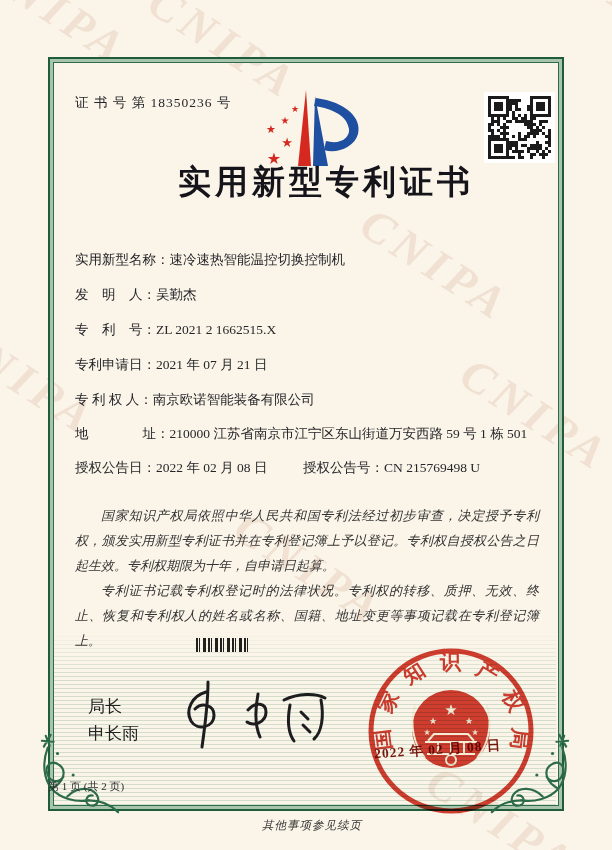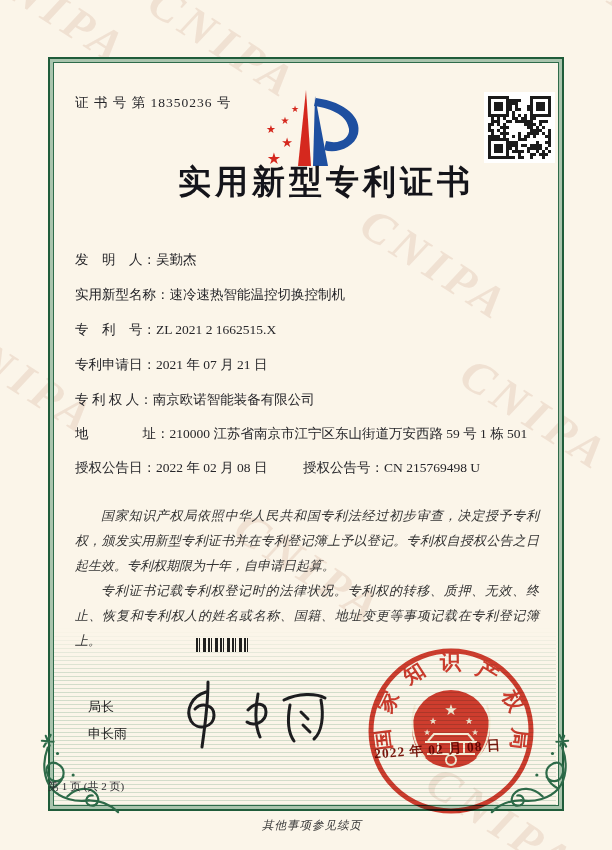--- a/index.html
+++ b/index.html
@@ -40,21 +40,21 @@
   
   .bodytext{position:absolute;z-index:4;left:75px;top:503px;width:464px;font-size:13px;line-height:25px;
             color:#333;text-align:justify;font-style:italic;}
   .bodytext p{margin:0;text-indent:2em;}
 
   .barcode{position:absolute;z-index:4;left:196px;top:638px;width:54px;height:14px;
      background:repeating-linear-gradient(90deg,#20201e 0 2px,rgba(0,0,0,0) 2px 3px,#20201e 3px 4px,rgba(0,0,0,0) 4px 7px,#20201e 7px 10px,rgba(0,0,0,0) 10px 12px);}
 
   
   .signer{position:absolute;z-index:4;left:88px;top:693px;font-family:"Liberation Sans",sans-serif;
-          font-size:13px;color:#222;line-height:27px;}
+          font-size:17px;color:#222;line-height:27px;}
   .autograph{position:absolute;z-index:4;left:162px;top:676px;}
 
   
   .seal{position:absolute;z-index:5;left:365px;top:645px;width:172px;height:172px;mix-blend-mode:multiply;opacity:.95;}
   .seal-date{position:absolute;z-index:6;left:374px;top:740px;width:150px;font-size:13.5px;font-weight:bold;
              color:#811a10;letter-spacing:1px;transform:rotate(-4deg);white-space:nowrap;mix-blend-mode:multiply;}
 
   
   .pagenum{position:absolute;z-index:4;left:48px;top:779px;width:512px;text-align:left;font-size:11px;color:#2c2c30;}
   .footnote{position:absolute;z-index:4;left:0;top:818px;width:612px;text-align:center;font-size:11.5px;
@@ -353,22 +353,22 @@
           <rect x="30" y="60" width="3" height="3"></rect>
           <rect x="33" y="60" width="3" height="3"></rect>
           <rect x="42" y="60" width="3" height="3"></rect>
           <rect x="54" y="60" width="3" height="3"></rect>
         </svg></div>
     </div>
 
   <div class="title">实用新型专利证书</div>
 
   <div class="fields">
+    <div class="frow"><span class="flabel">实用新型名称：</span><span>速冷速热智能温控切换控制机</span></div>
     <div class="frow"><span class="flabel">发　明　人：</span><span>吴勤杰</span></div>
-    <div class="frow"><span class="flabel">实用新型名称：</span><span>速冷速热智能温控切换控制机</span></div>
     <div class="frow"><span class="flabel">专　利　号：</span><span>ZL 2021 2 1662515.X</span></div>
     <div class="frow"><span class="flabel">专利申请日：</span><span>2021 年 07 月 21 日</span></div>
     <div class="frow"><span class="flabel">专 利 权 人：</span><span>南京欧诺智能装备有限公司</span></div>
     <div class="frow addr"><span class="flabel">地　　　　址：</span><span>210000 江苏省南京市江宁区东山街道万安西路 59 号 1 栋 501</span></div>
     <div class="frow dbl">
       <span class="pair1"><span class="flabel">授权公告日：</span><span>2022 年 02 月 08 日</span></span>
       <span class="pair2"><span class="flabel">授权公告号：</span><span>CN 215769498 U</span></span>
     </div>
   </div>
 

